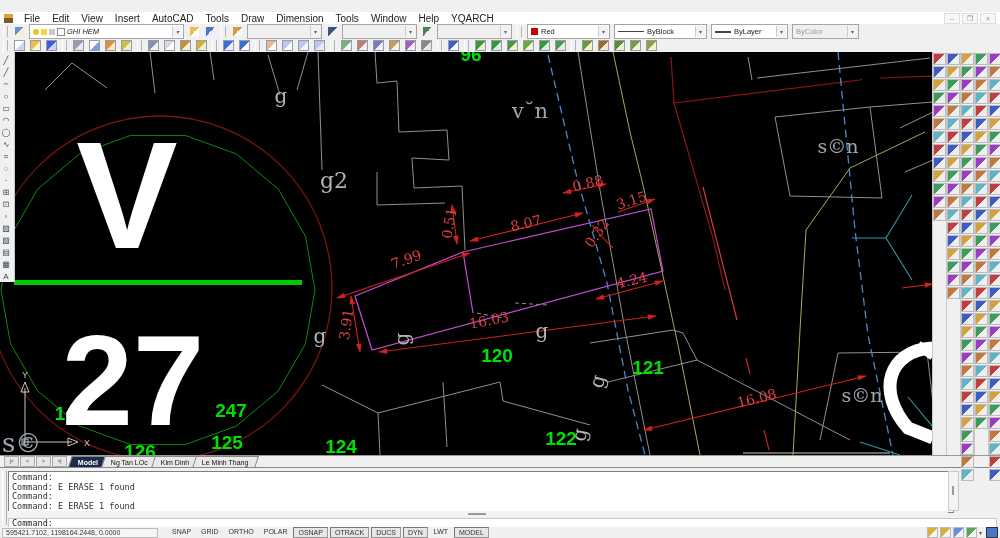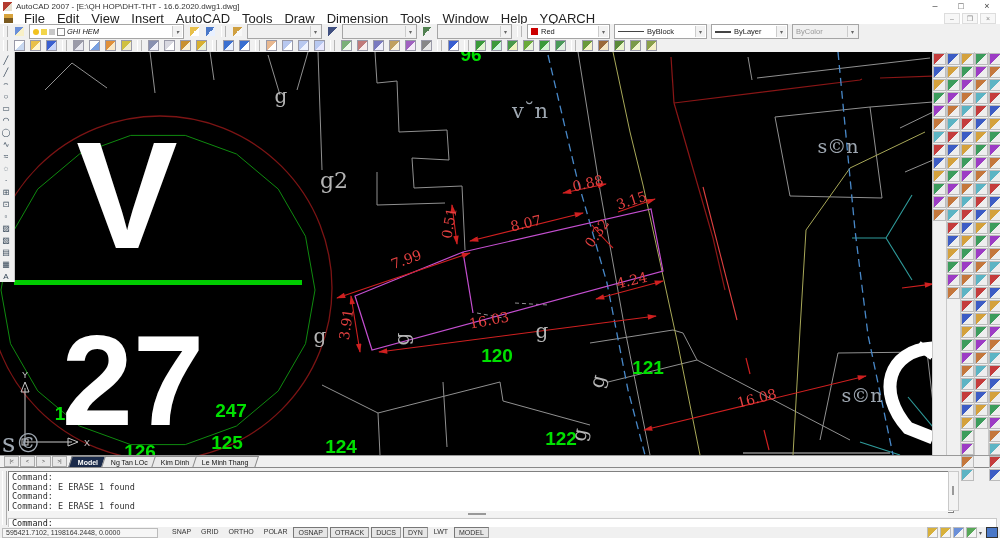--- a/index.html
+++ b/index.html
@@ -9,21 +9,21 @@
   .titlebar{position:absolute;top:0;left:0;width:1000px;height:12px;background:#ffffff;
             border-bottom:1px solid #e3e3e3;display:flex;align-items:center;}
   .appicon{width:9px;height:9px;margin:0 4px 0 3px;background:linear-gradient(135deg,#b33a2e 55%,#e8e0d0 55%);}
   .title-text{font-size:8px;color:#333;}
   .wincontrols{margin-left:auto;display:flex;}
   .winbtn{width:26px;height:11px;text-align:center;line-height:10px;font-size:9px;color:#444;}
   
   .menubar{position:absolute;top:12px;left:0;width:1000px;height:12px;background:#ffffff;
            display:flex;align-items:center;border-bottom:1px solid #e0e0e0;}
   .menuicon{width:9px;height:9px;margin:0 5px 0 4px;background:linear-gradient(180deg,#d8a33c 50%,#7a5a20 50%);}
-  .menu-item{padding:0 6px;font-size:13px;color:#222;}
+  .menu-item{padding:0 6px;font-size:10px;color:#222;}
   .mdicontrols{margin-left:auto;display:flex;margin-right:4px;}
   .mdibtn{width:14px;height:9px;font-size:7px;color:#888;text-align:center;line-height:9px;border:1px solid #ddd;margin-left:2px;background:#f7f7f7;}
   
   .tbrow2{position:absolute;top:24px;left:0;width:1000px;height:15px;background:#f0f0f0;display:flex;align-items:center;border-bottom:1px solid #dcdcdc;}
   .tbrow3{position:absolute;top:39px;left:0;width:1000px;height:13px;background:#f0f0f0;display:flex;align-items:center;border-bottom:1px solid #cfcfcf;}
   .grip{width:3px;height:11px;border-left:1px solid #fff;border-right:1px solid #b5b5b5;margin:0 3px;}
   .tbico{width:13px;height:12px;border:1px solid transparent;display:flex;align-items:center;justify-content:center;margin:0 0.5px;}
   .tbico>i{display:block;width:9px;height:9px;}
   .combo{height:13px;background:#fff;border:1px solid #a5a5a5;display:flex;align-items:center;font-size:7.5px;position:relative;padding-left:3px;margin:0 2px;}
   .combo .arrow{position:absolute;right:1px;top:1px;bottom:1px;width:9px;background:#f2f2f2;border-left:1px solid #ccc;
@@ -68,29 +68,20 @@
   .sico{width:9px;height:9px;margin-left:2px;border:1px solid #bbb;}
   .caret{font-size:6px;color:#555;margin:0 2px;}
   .cleanbtn{width:10px;height:9px;background:#4a78c8;border:1px solid #333;margin-left:2px;}
   text{user-select:none;}
 </style>
 </head>
 <body>
 
 <div id="app">
 
-  <div class="titlebar">
-    <span class="appicon"></span>
-    <span class="title-text">AutoCAD 2007 - [E:\QH HOP\DHT-THT - 16.6.2020.dwg1.dwg]</span>
-    <span class="wincontrols">
-      <span class="winbtn">–</span>
-      <span class="winbtn">□</span>
-      <span class="winbtn">×</span>
-    </span>
-  </div>
 
   <div class="menubar">
     <span class="menuicon"></span>
     <span id="menuItems" style="display:flex;">
         <span class="menu-item">File</span>
         <span class="menu-item">Edit</span>
         <span class="menu-item">View</span>
         <span class="menu-item">Insert</span>
         <span class="menu-item">AutoCAD</span>
         <span class="menu-item">Tools</span>

